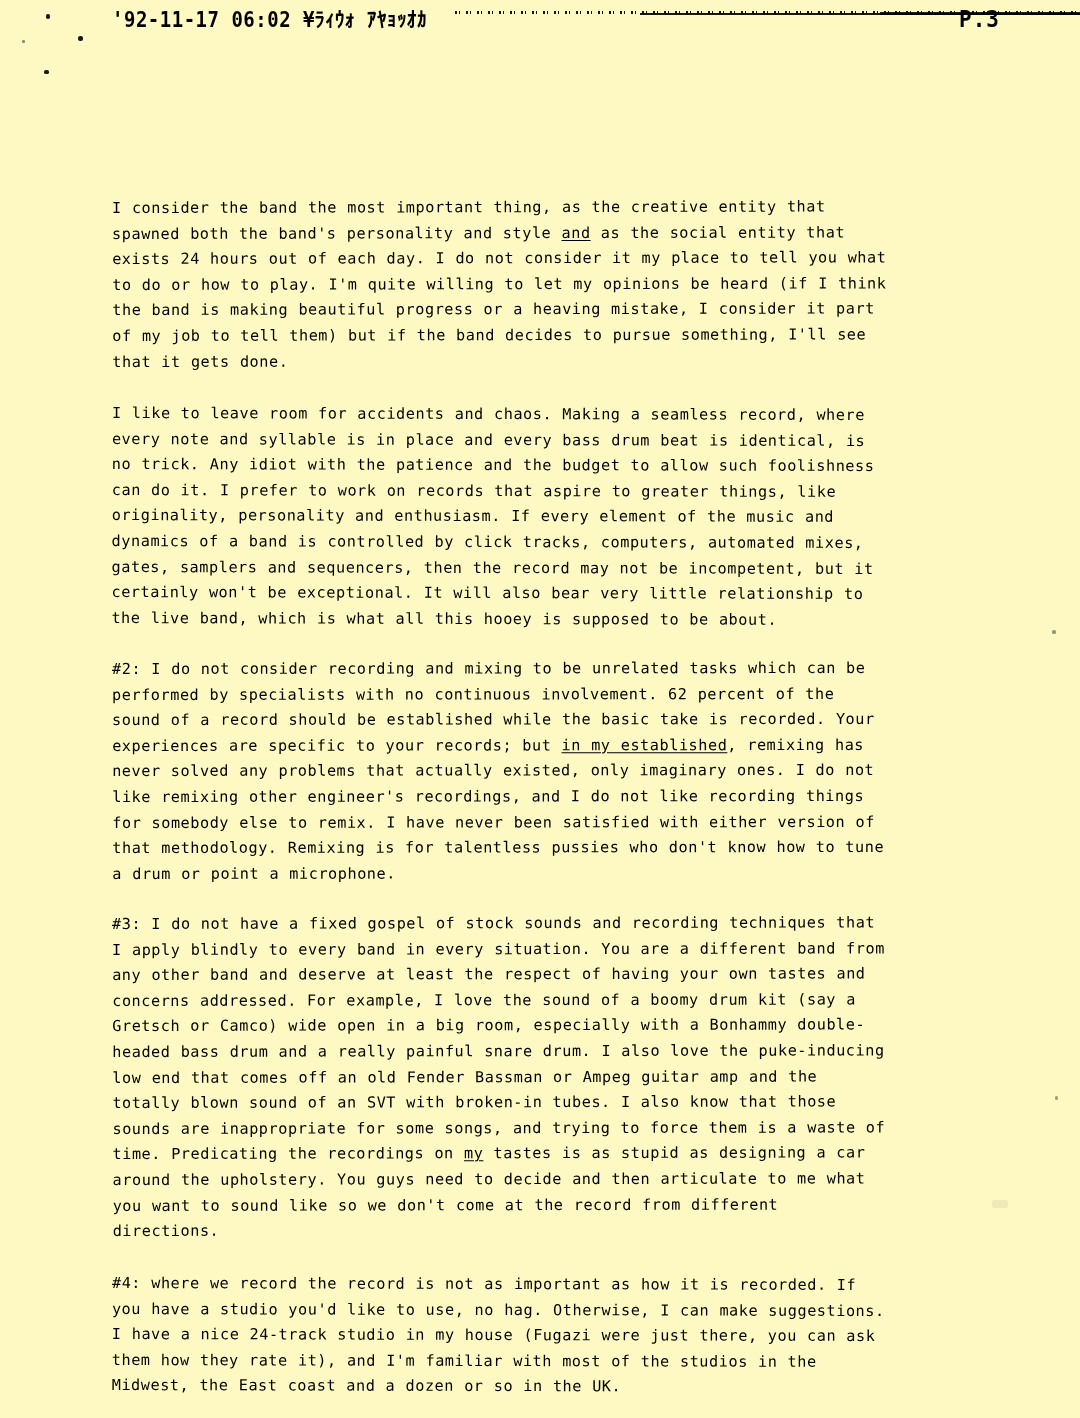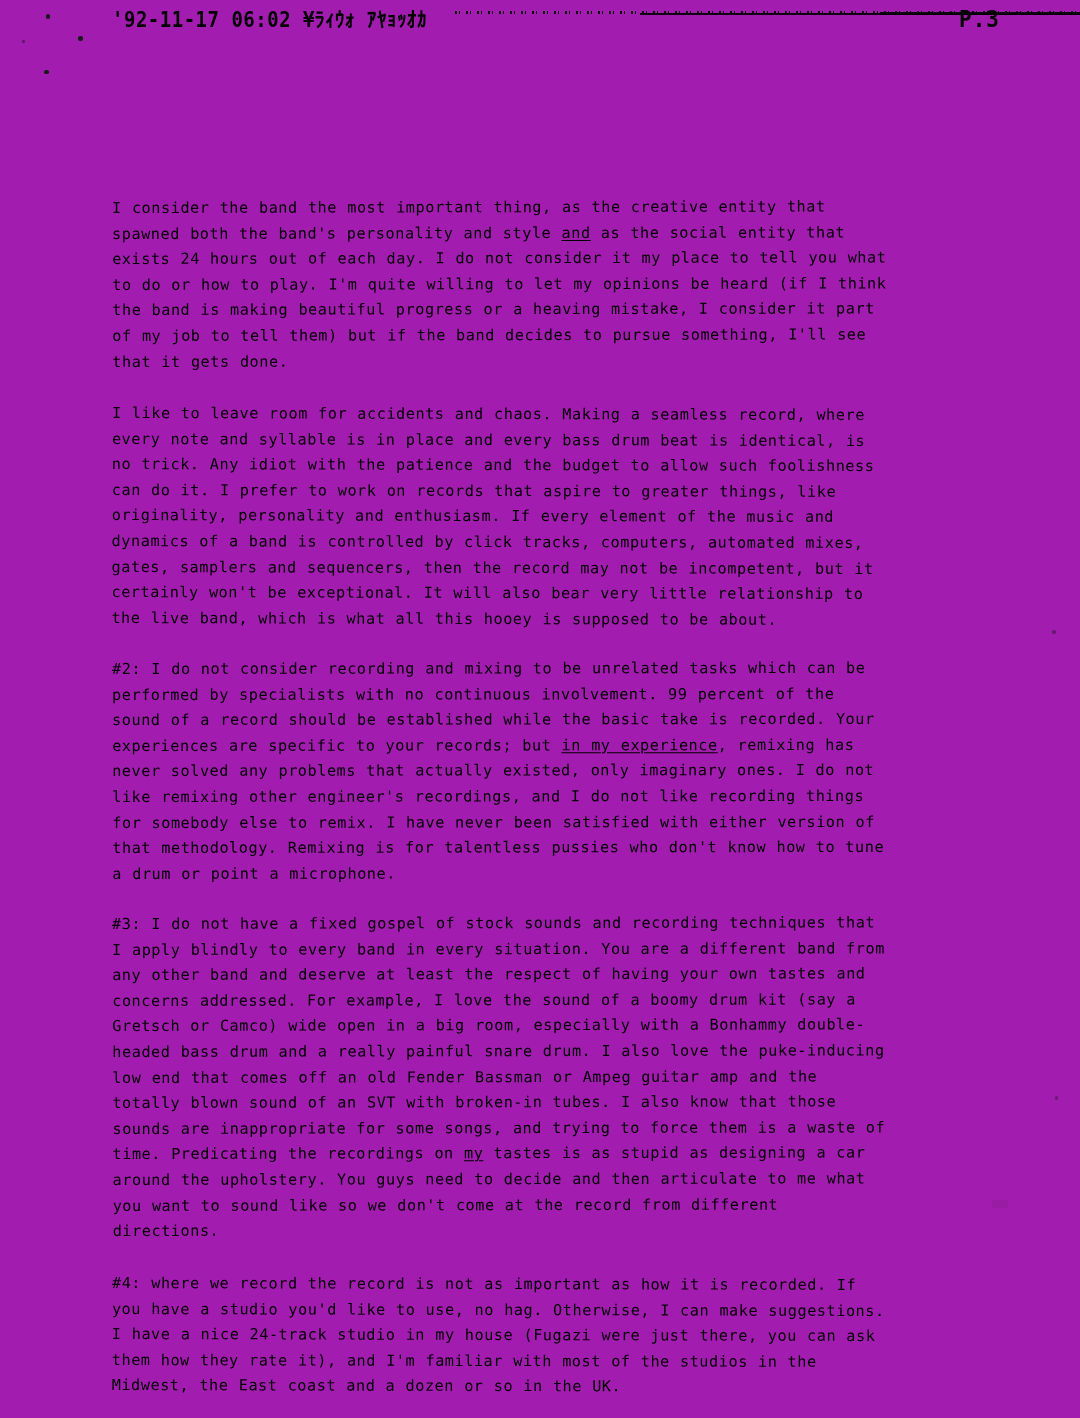--- a/index.html
+++ b/index.html
@@ -8,21 +8,21 @@
     background: #ffffff;
   }
   body {
     font-family: "DejaVu Sans Mono", "Liberation Mono", monospace;
     color: #000000;
   }
   .page {
     position: relative;
     width: 1080px;
     height: 1418px;
-    background: #a21caf;
+    background: #fef9c3;
     overflow: hidden;
   }
 
   
   .fax-header {
     position: absolute;
     top: 0;
     left: 0;
     width: 1080px;
     height: 56px;
@@ -154,23 +154,23 @@
 every note and syllable is in place and every bass drum beat is identical, is
 no trick. Any idiot with the patience and the budget to allow such foolishness
 can do it. I prefer to work on records that aspire to greater things, like
 originality, personality and enthusiasm. If every element of the music and
 dynamics of a band is controlled by click tracks, computers, automated mixes,
 gates, samplers and sequencers, then the record may not be incompetent, but it
 certainly won't be exceptional. It will also bear very little relationship to
 the live band, which is what all this hooey is supposed to be about.</span></p>
 
     <p class="para skew-c"><span>#2: I do not consider recording and mixing to be unrelated tasks which can be
-performed by specialists with no continuous involvement. 99 percent of the
+performed by specialists with no continuous involvement. 62 percent of the
 sound of a record should be established while the basic take is recorded. Your
-experiences are specific to your records; but </span><u>in my experience</u><span>, remixing has
+experiences are specific to your records; but </span><u>in my established</u><span>, remixing has
 never solved any problems that actually existed, only imaginary ones. I do not
 like remixing other engineer's recordings, and I do not like recording things
 for somebody else to remix. I have never been satisfied with either version of
 that methodology. Remixing is for talentless pussies who don't know how to tune
 a drum or point a microphone.</span></p>
 
     <p class="para skew-a"><span>#3: I do not have a fixed gospel of stock sounds and recording techniques that
 I apply blindly to every band in every situation. You are a different band from
 any other band and deserve at least the respect of having your own tastes and
 concerns addressed. For example, I love the sound of a boomy drum kit (say a

